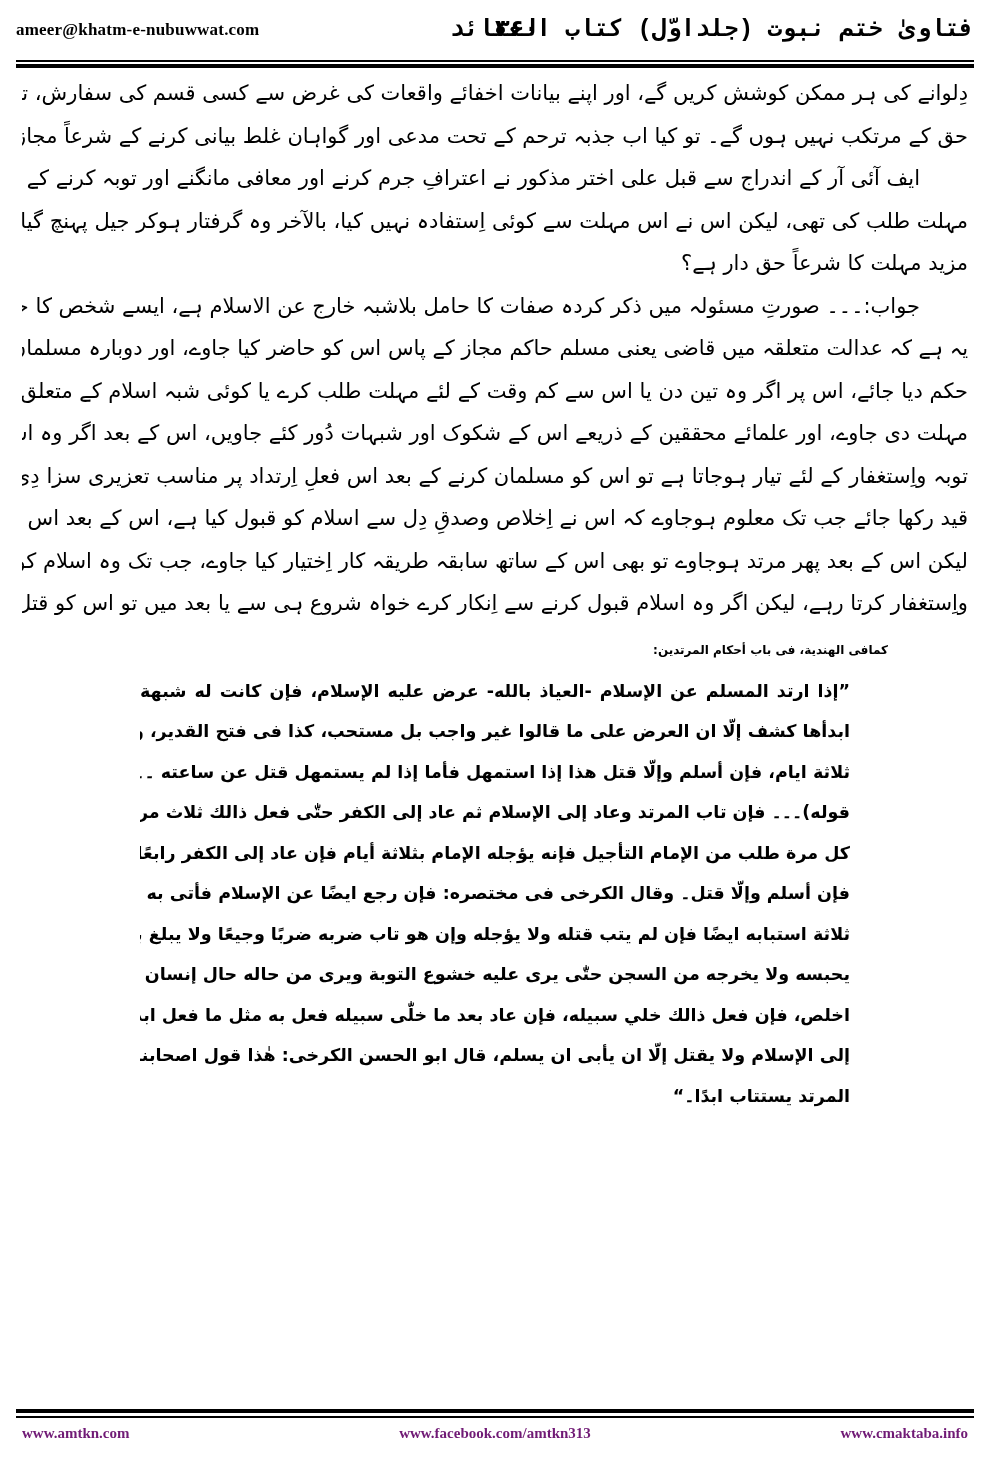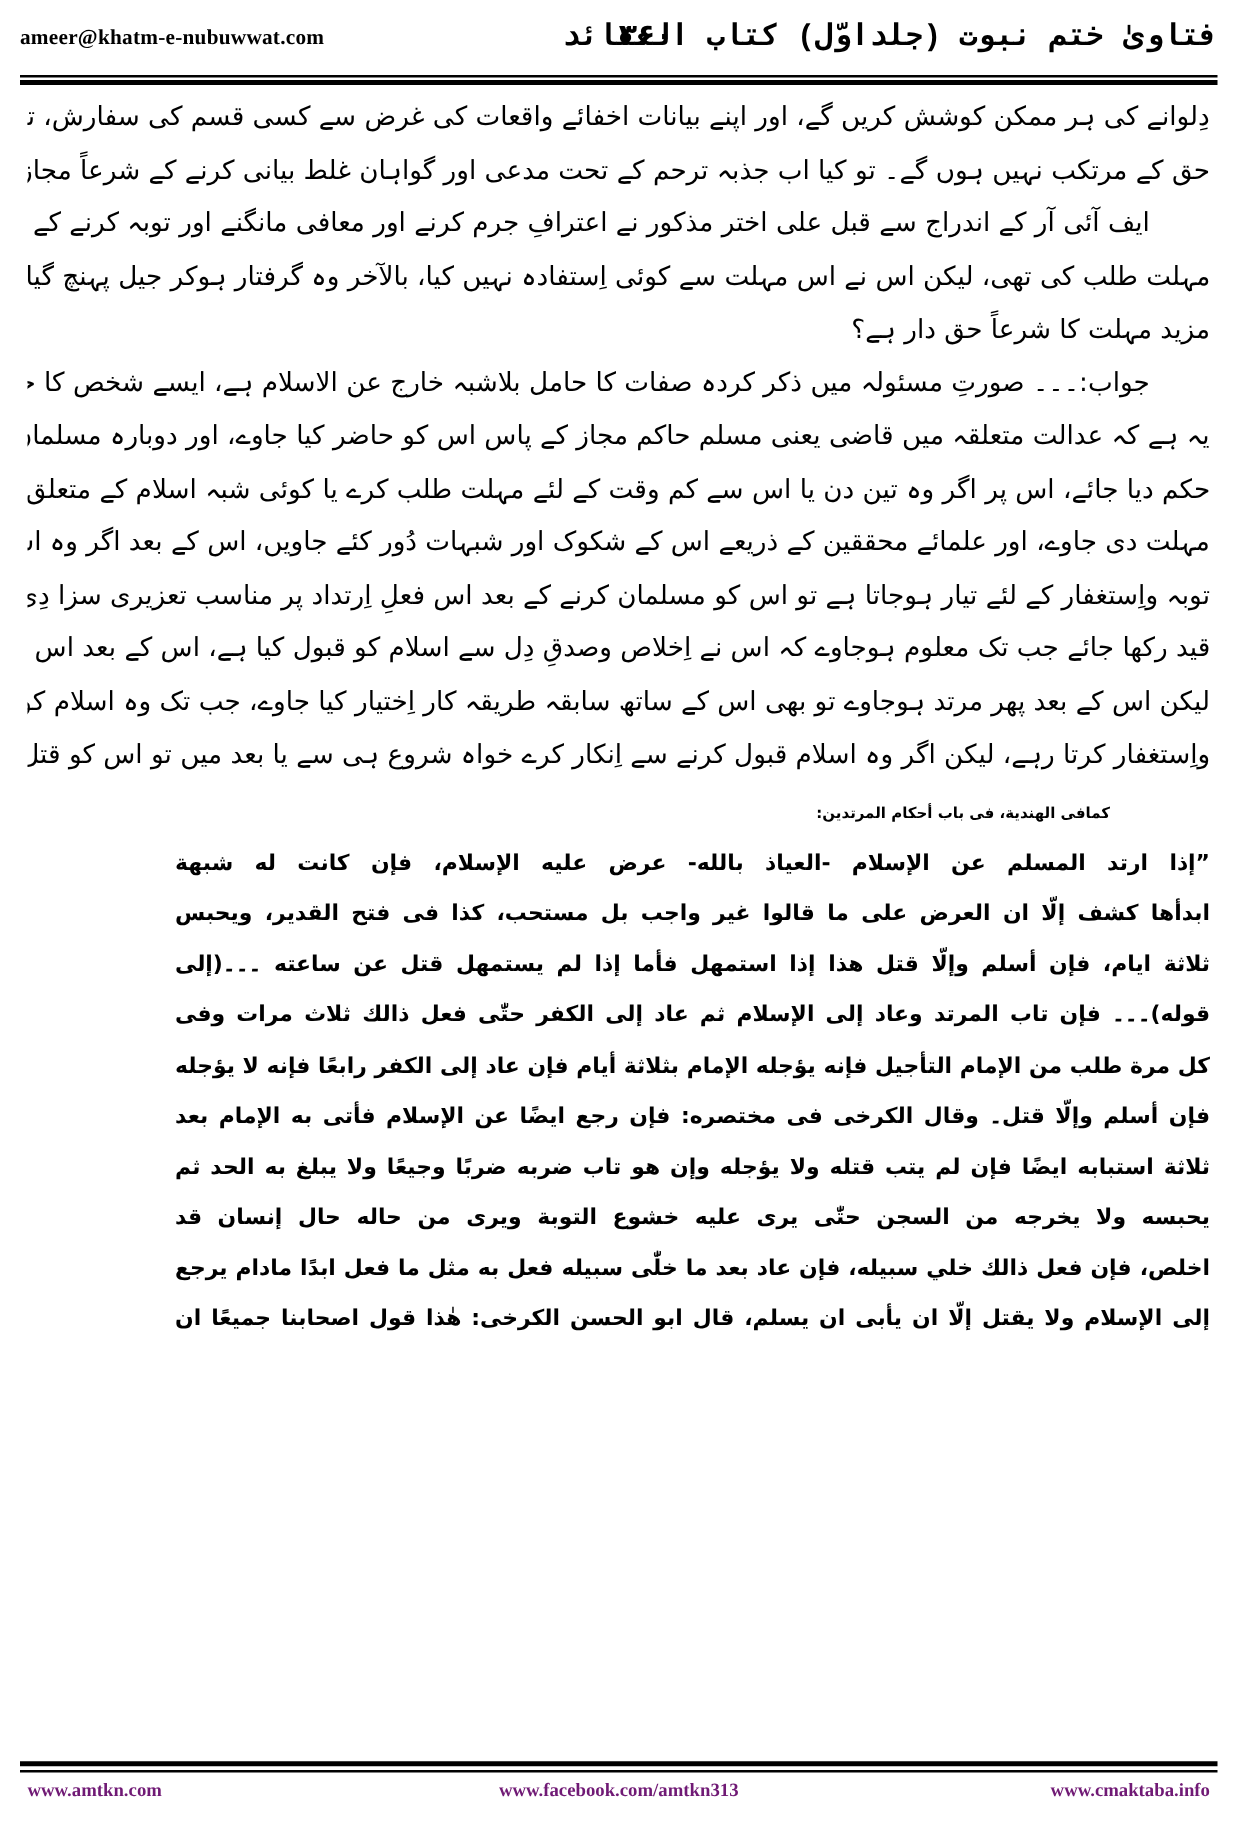--- a/index.html
+++ b/index.html
@@ -14,21 +14,21 @@
 
   .rule-top-thin { position: absolute; left: 16px; right: 16px; top: 60px; height: 2px; background: #000; }
   .rule-top-thick { position: absolute; left: 16px; right: 16px; top: 64px; height: 4px; background: #000; }
 
   
   .body { position: absolute; left: 22px; right: 22px; top: 72px; direction: rtl; }
   .ur-line { font-family: "DejaVu Sans", sans-serif; font-size: 21px; line-height: 42.5px; height: 42.5px; white-space: nowrap; overflow: hidden; text-align: justify; text-align-last: justify; }
   .ur-line.last { text-align-last: right; }
   .ur-line.indent { padding-right: 48px; }
 
-  .ar-block { margin-left: 118px; }
+  .ar-block { margin-right: 118px; margin-left: 118px; }
   .ar-heading { font-family: "DejaVu Sans", sans-serif; font-weight: bold; font-size: 12px; line-height: 42px; height: 42px; white-space: nowrap; padding-right: 0; margin-right: 80px; margin-top: 4px; }
   .ar-line { font-family: "DejaVu Sans", sans-serif; font-weight: bold; font-size: 17.5px; line-height: 40.5px; height: 40.5px; white-space: nowrap; overflow: hidden; text-align: justify; text-align-last: justify; }
   .ar-line.last { text-align-last: right; }
 
   
   .rule-bot-thick { position: absolute; left: 16px; right: 16px; top: 1409px; height: 4px; background: #000; }
   .rule-bot-thin { position: absolute; left: 16px; right: 16px; top: 1416px; height: 1.5px; background: #000; }
   .footer { position: absolute; left: 22px; right: 22px; top: 1425px; height: 22px; font-family: "Liberation Serif", serif; font-weight: bold; font-size: 15px; }
   .ft-left { position: absolute; left: 0; top: 0; }
   .ft-center { position: absolute; left: 0; right: 0; top: 0; text-align: center; }
@@ -74,20 +74,21 @@
       <div class="ar-line">”إذا ارتد المسلم عن الإسلام -العياذ بالله- عرض عليه الإسلام، فإن كانت له شبهة</div>
       <div class="ar-line">ابدأها كشف إلّا ان العرض على ما قالوا غير واجب بل مستحب، كذا فی فتح القدير، ويحبس</div>
       <div class="ar-line">ثلاثة ايام، فإن أسلم وإلّا قتل هذا إذا استمهل فأما إذا لم يستمهل قتل عن ساعته ۔۔۔(إلى</div>
       <div class="ar-line">قوله)۔۔۔ فإن تاب المرتد وعاد إلى الإسلام ثم عاد إلى الكفر حتّٰى فعل ذالك ثلاث مرات وفی</div>
       <div class="ar-line">كل مرة طلب من الإمام التأجيل فإنه يؤجله الإمام بثلاثة أيام فإن عاد إلى الكفر رابعًا فإنه لا يؤجله</div>
       <div class="ar-line">فإن أسلم وإلّا قتل۔ وقال الكرخی فی مختصره: فإن رجع ايضًا عن الإسلام فأتى به الإمام بعد</div>
       <div class="ar-line">ثلاثة استبابه ايضًا فإن لم يتب قتله ولا يؤجله وإن هو تاب ضربه ضربًا وجيعًا ولا يبلغ به الحد ثم</div>
       <div class="ar-line">يحبسه ولا يخرجه من السجن حتّٰى يرى عليه خشوع التوبة ويرى من حاله حال إنسان قد</div>
       <div class="ar-line">اخلص، فإن فعل ذالك خلي سبيله، فإن عاد بعد ما خلّٰى سبيله فعل به مثل ما فعل ابدًا مادام يرجع</div>
       <div class="ar-line">إلى الإسلام ولا يقتل إلّا ان يأبى ان يسلم، قال ابو الحسن الكرخی: هٰذا قول اصحابنا جميعًا ان</div>
+      <div class="ar-line last">المرتد يستتاب ابدًا۔“</div>
     </div>
   </div>
 
   <div class="rule-bot-thick"></div>
   <div class="rule-bot-thin"></div>
   <div class="footer">
     <a class="ft-left">www.amtkn.com</a>
     <div class="ft-center"><a>www.facebook.com/amtkn313</a></div>
     <a class="ft-right">www.cmaktaba.info</a>
   </div>

